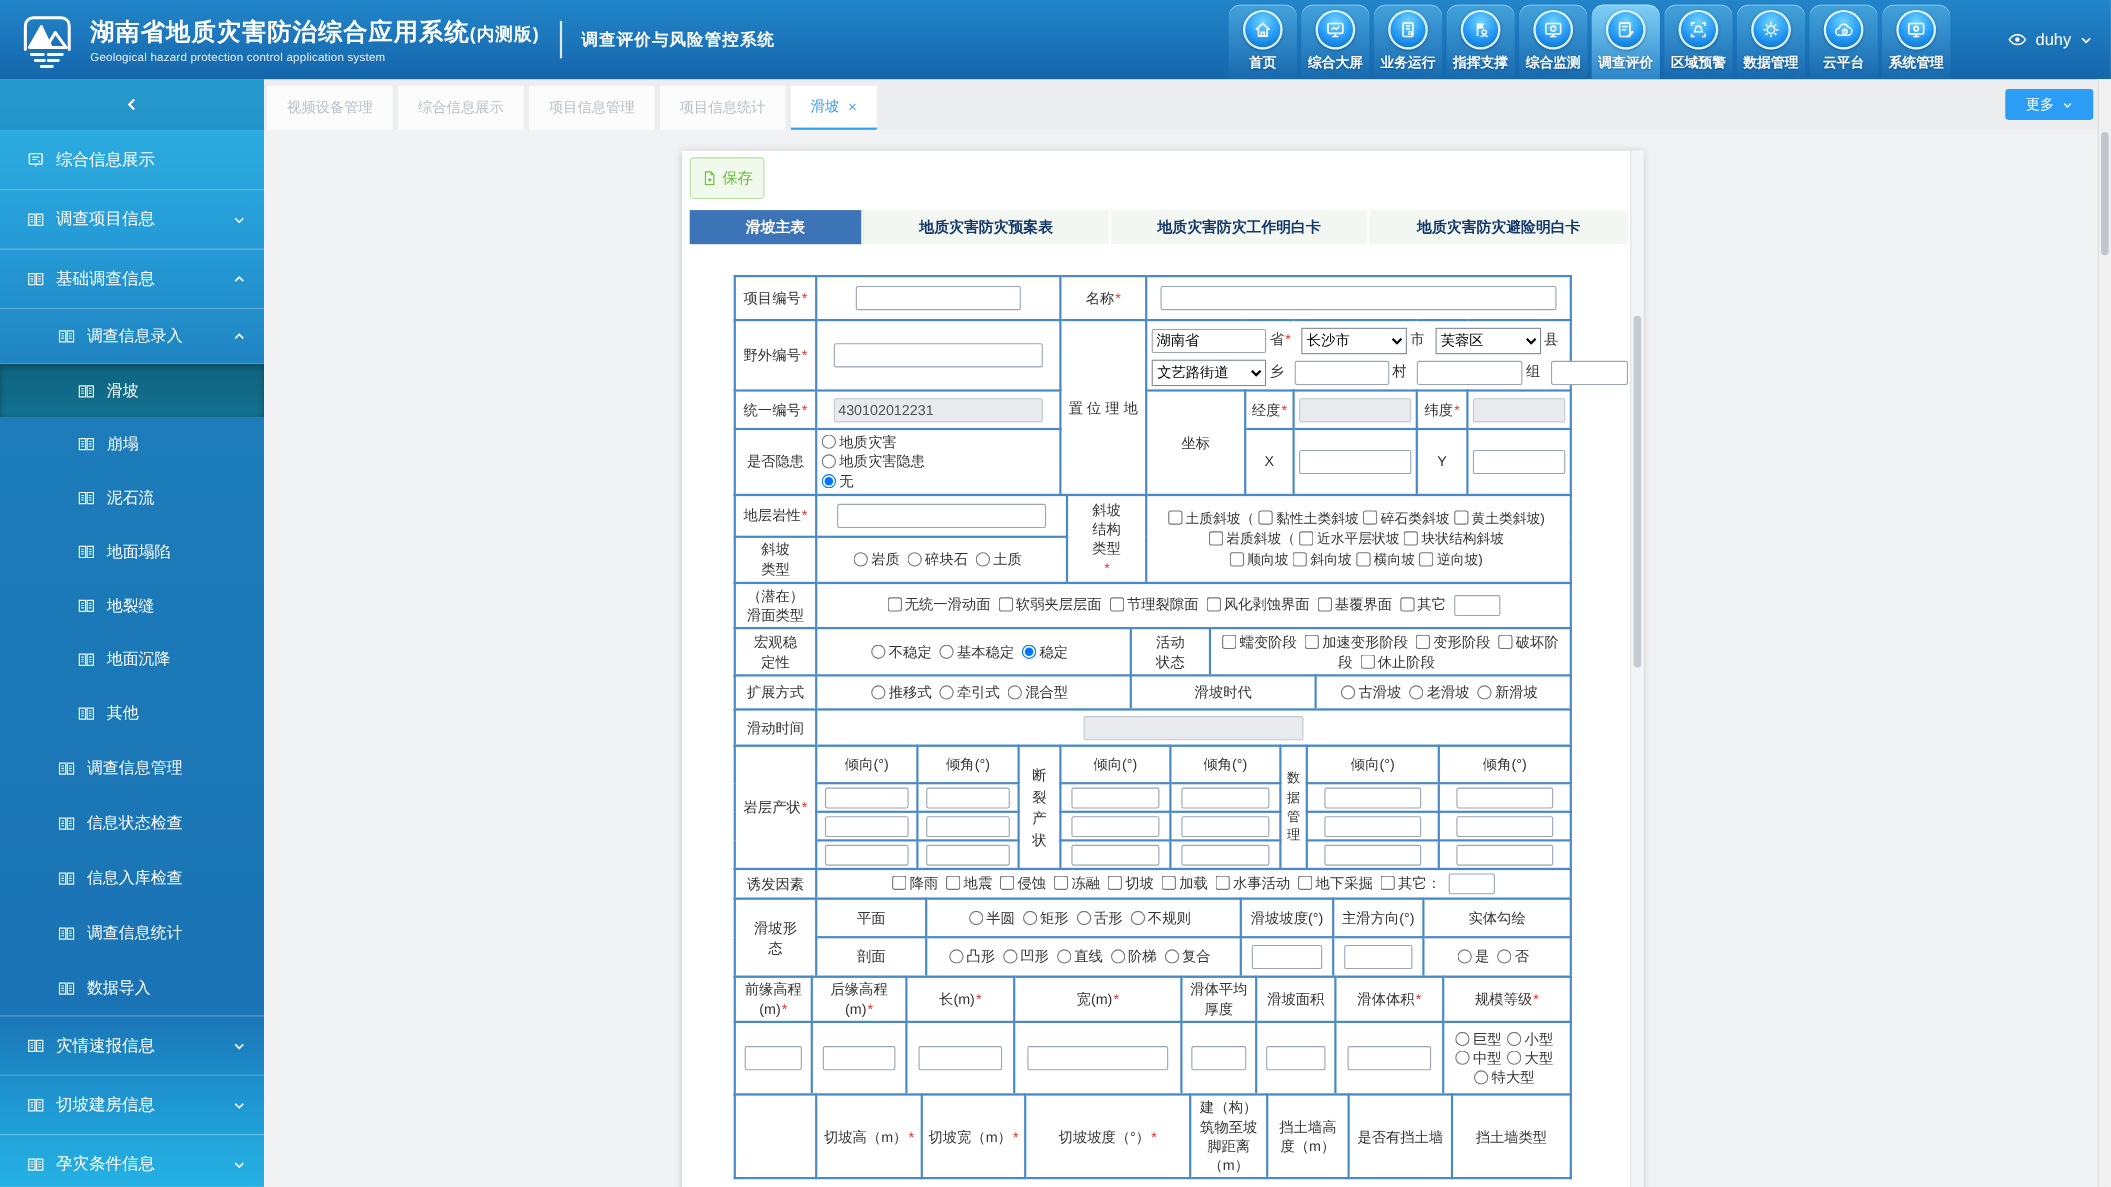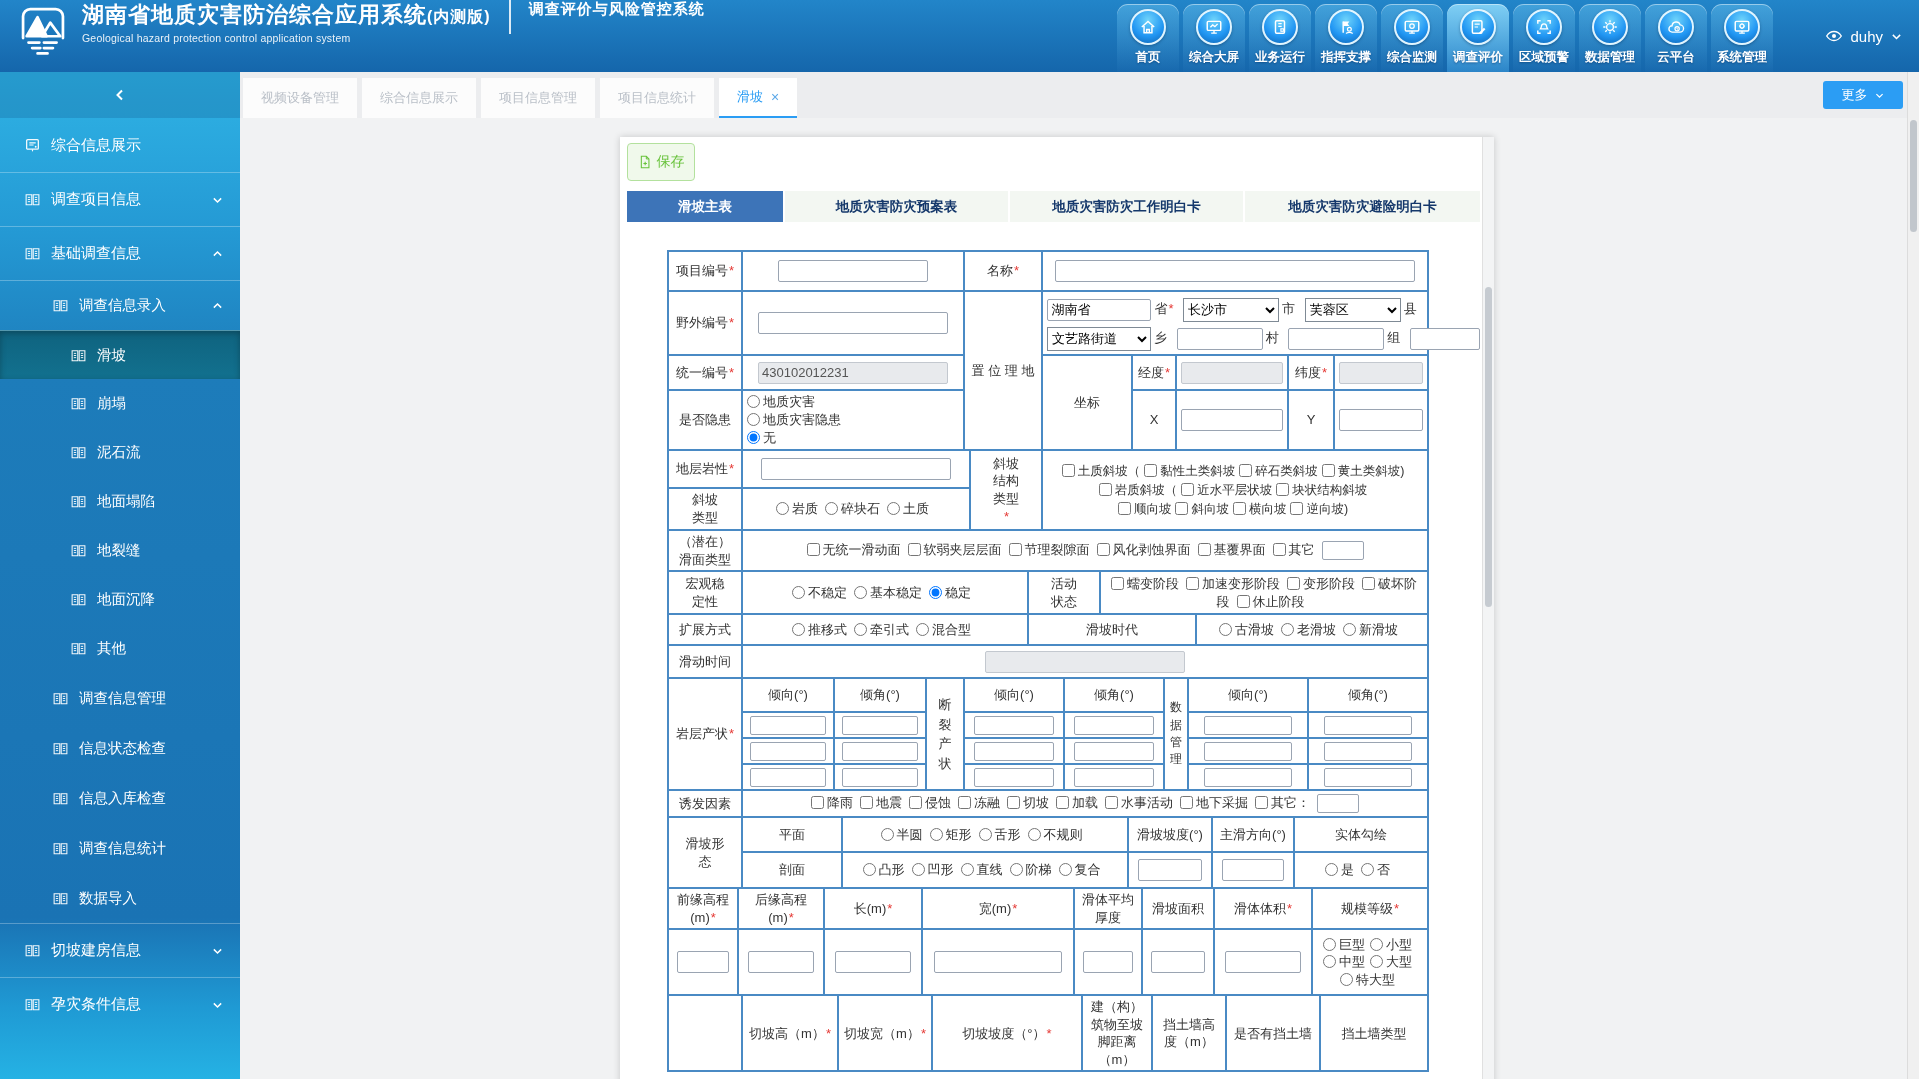--- a/index.html
+++ b/index.html
@@ -1,19 +1,19 @@
 <!DOCTYPE html>
 <html><head>
 <meta charset="utf-8">
 <style>
 *{box-sizing:border-box;margin:0;padding:0;}
 html,body{width:1919px;height:1079px;overflow:hidden;}
 body{font-family:"Liberation Sans",sans-serif;background:#f1f2f3;position:relative;color:#333;}
 
-.hdr{position:absolute;left:0;top:0;right:0;height:72px;background:linear-gradient(180deg,#2285c9,#1566ab);display:flex;color:#fff;z-index:9;}
+.hdr{position:absolute;left:0;top:0;right:0;height:72px;background:linear-gradient(180deg,#2285c9,#1566ab);display:flex;align-items:center;color:#fff;z-index:9;}
 .logo{width:58px;height:58px;margin-left:14px;flex:0 0 auto;}
 .titles{margin-left:10px;}
 .t1{font-size:22px;font-weight:bold;letter-spacing:1px;white-space:nowrap;}
 .t1 .beta{font-size:16px;font-weight:bold;}
 .t2{font-size:10.5px;opacity:.9;margin-top:2px;letter-spacing:.2px;}
 .hdiv{width:2px;height:34px;background:rgba(255,255,255,.85);margin:0 18px;}
 .sysname{font-size:15px;font-weight:bold;letter-spacing:1px;white-space:nowrap;}
 .hnav{position:absolute;right:146px;bottom:0;display:flex;align-items:flex-end;gap:4px;}
 .hnav-item{width:62px;height:68px;padding-top:5px;border-radius:11px 11px 0 0;display:flex;flex-direction:column;align-items:center;cursor:pointer;background:linear-gradient(180deg,rgba(120,210,250,.38),rgba(40,120,190,.12));box-shadow:inset 0 1px 0 rgba(255,255,255,.45);}
 .hnav-item.active{background:linear-gradient(180deg,rgba(150,225,255,.8),rgba(70,170,235,.45));}
@@ -380,20 +380,29 @@
   <div class="s-item lv2">
       <svg class="bicon">
         <use href="#i-book"></use>
       </svg>
       <span>数据导入</span>
     </div>
   <div class="s-item lv1 sep">
       <svg class="bicon">
         <use href="#i-book"></use>
       </svg>
+      <span>灾情速报信息</span>
+      <svg class="schev">
+        <use href="#i-chev"></use>
+      </svg>
+    </div>
+  <div class="s-item lv1 sep">
+      <svg class="bicon">
+        <use href="#i-book"></use>
+      </svg>
       <span>切坡建房信息</span>
       <svg class="schev">
         <use href="#i-chev"></use>
       </svg>
     </div>
   <div class="s-item lv1 sep">
       <svg class="bicon">
         <use href="#i-book"></use>
       </svg>
       <span>孕灾条件信息</span>

